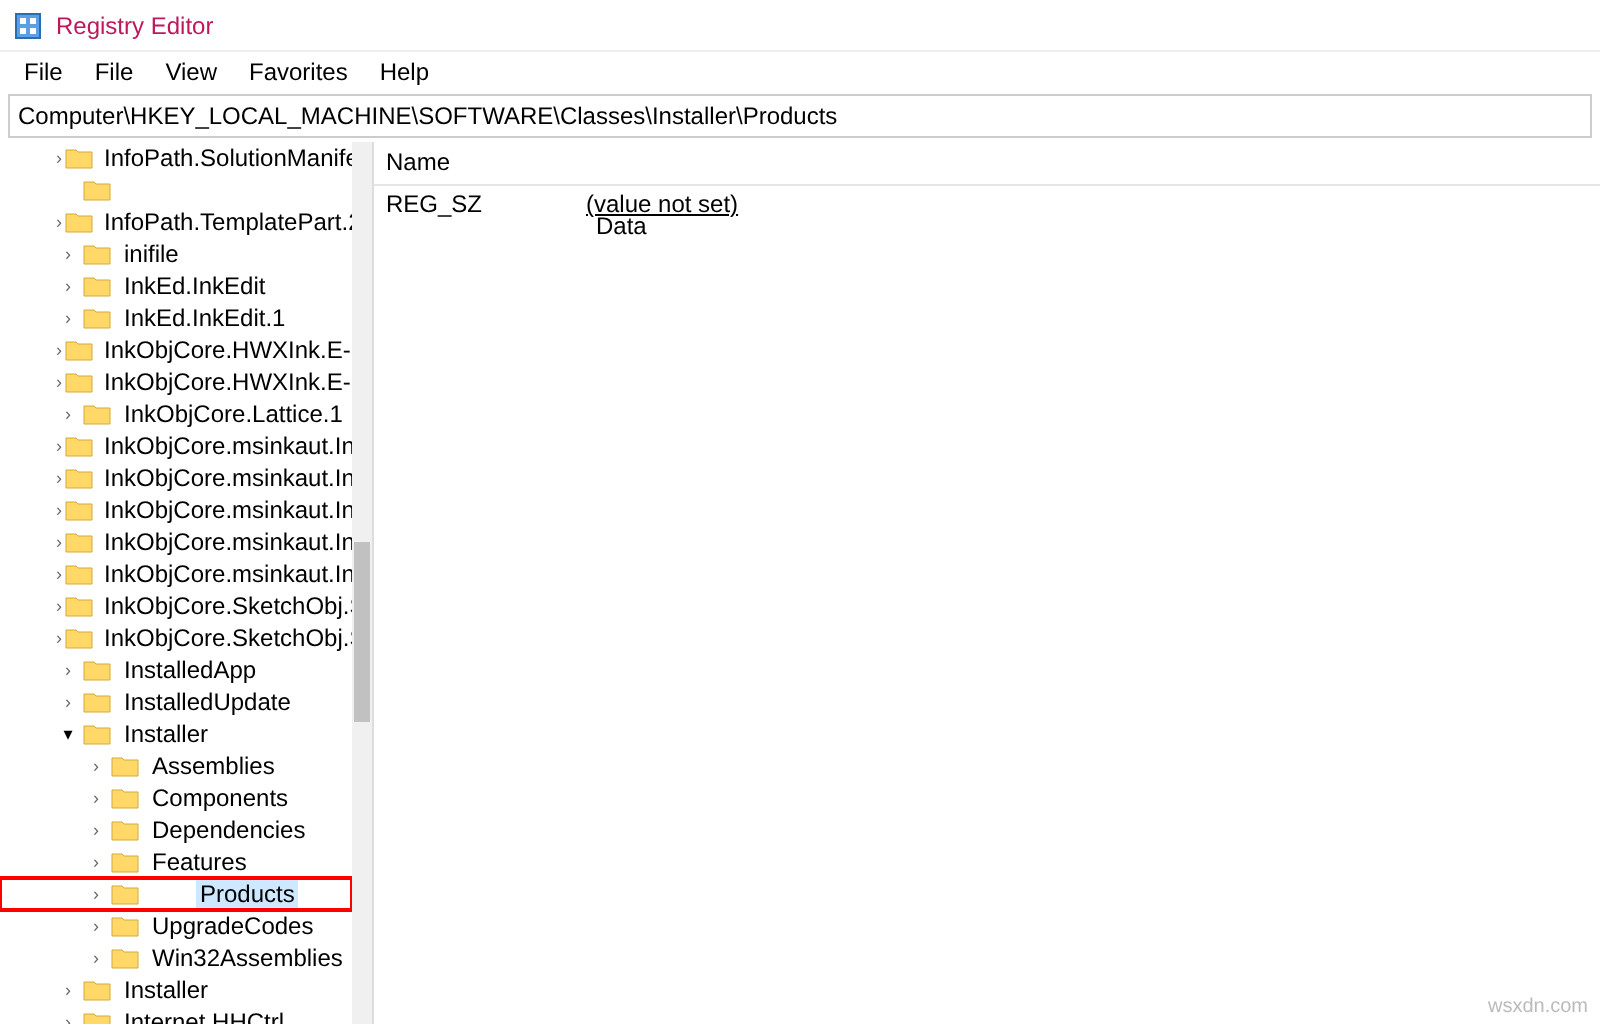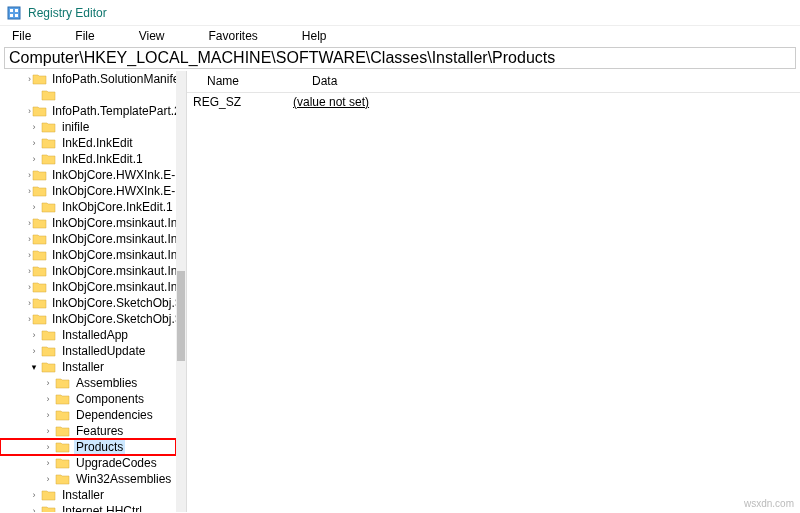--- a/index.html
+++ b/index.html
@@ -1,42 +1,42 @@
 <!DOCTYPE html>
 <html><head>
 <meta charset="utf-8">
 <style>
 * { margin: 0; padding: 0; box-sizing: border-box; font-family: "Segoe UI", Tahoma, sans-serif; }
 body { width: 800px; height: 513px; background: #fff; font-size: 12px; overflow: hidden; position: relative; }
 .titlebar { height: 26px; display: flex; align-items: center; padding: 0 6px; background: #fff; border-bottom: 1px solid #eee; }
 .title-icon { width: 16px; height: 16px; margin-right: 6px; display: flex; align-items: center; justify-content: center; }
-.title-text { font-size: 12px; color: #0f766e; }
-.menubar { height: 20px; display: flex; align-items: center; padding: 0 4px; background: #fff; gap: 28px; }
+.title-text { font-size: 12px; color: #be185d; }
+.menubar { height: 20px; display: flex; align-items: center; padding: 0 4px; background: #fff; }
 .menu-item { padding: 2px 8px; cursor: default; }
 .addressbar { height: 22px; display: flex; align-items: center; border: 1px solid #ccc; margin: 1px 4px 2px 4px; padding: 0 4px; }
-.address-text { font-size: 16px; color: #000; }
+.address-text { font-size: 12px; color: #000; }
 .content { display: flex; height: calc(513px - 26px - 20px - 26px); }
 .tree { width: 187px; border-right: 1px solid #ddd; overflow: hidden; position: relative; background: #fff; }
 .tree-scroll { position: absolute; top: 0; left: 0; right: 10px; bottom: 0; }
 .tree-scrollbar { position: absolute; right: 0; top: 0; width: 10px; height: 100%; background: #f0f0f0; }
 .tree-scrollbar-thumb { position: absolute; left: 1px; width: 8px; background: #c1c1c1; top: 200px; height: 90px; }
 .tree-item { display: flex; align-items: center; height: 16px; white-space: nowrap; cursor: default; font-size: 12px; color: #000; }
 .tree-item .chev { width: 12px; text-align: center; color: #666; font-size: 9px; }
 .tree-item .chev.open { color: #000; }
 .tree-item .fold { width: 16px; height: 14px; margin: 0 3px 0 1px; display: flex; align-items: center; }
 .tree-item .label { padding: 0 2px; }
-.tree-item.selected .label { background: #cde8ff; }
+.tree-item.selected .label { background: #cde8ff; margin-left: 24px; }
 .tree-item.highlighted { outline: 2px solid #ff0000; outline-offset: -1px; }
 .folder-svg { fill: #ffd868; stroke: #d4a938; stroke-width: 0.5; }
 .listview { flex: 1; background: #fff; }
 .list-header { display: flex; height: 22px; border-bottom: 1px solid #e5e5e5; }
-.list-col { padding: 3px 20px; font-size: 12px; color: #000; border-right: 1px solid transparent; }
+.list-col { padding: 3px 6px; font-size: 12px; color: #000; border-right: 1px solid transparent; }
 .list-col.name { width: 105px; }
 .list-col.type { width: 100px; }
-.list-col.data { flex: 1; }
+.list-col.data { flex: 1; margin-top: 32px; }
 .list-row { display: flex; height: 18px; align-items: center; }
 .list-cell { padding: 1px 6px; font-size: 12px; color: #000; display: flex; align-items: center; }
 .list-cell.name { width: 105px; }
 .list-cell.type { width: 100px; }
 .list-cell.data { flex: 1; text-decoration: underline; }
 .value-icon { width: 14px; height: 14px; margin-right: 4px; background: #fff; border: 1px solid #c77; display: flex; align-items: center; justify-content: center; font-size: 7px; color: #c33; font-weight: bold; }
 .watermark { position: absolute; right: 6px; bottom: 4px; font-size: 10px; color: #bbb; }
 </style>
 </head>
 <body>
@@ -140,21 +140,21 @@
           </span>
           <span class="label">InkObjCore.HWXInk.E-Ink.1</span>
         </div>
         <div class="tree-item" style="padding-left: 28px;">
           <span class="chev">›</span>
           <span class="fold">
             <svg width="15" height="12" viewBox="0 0 15 12">
               <path class="folder-svg" d="M1 2 h5 l1 1 h7 v8 h-13 z"></path>
             </svg>
           </span>
-          <span class="label">InkObjCore.InkEdit.1</span>
+          <span class="label">InkObjCore.Lattice.1</span>
         </div>
         <div class="tree-item" style="padding-left: 28px;">
           <span class="chev">›</span>
           <span class="fold">
             <svg width="15" height="12" viewBox="0 0 15 12">
               <path class="folder-svg" d="M1 2 h5 l1 1 h7 v8 h-13 z"></path>
             </svg>
           </span>
           <span class="label">InkObjCore.msinkaut.InkOb</span>
         </div>

